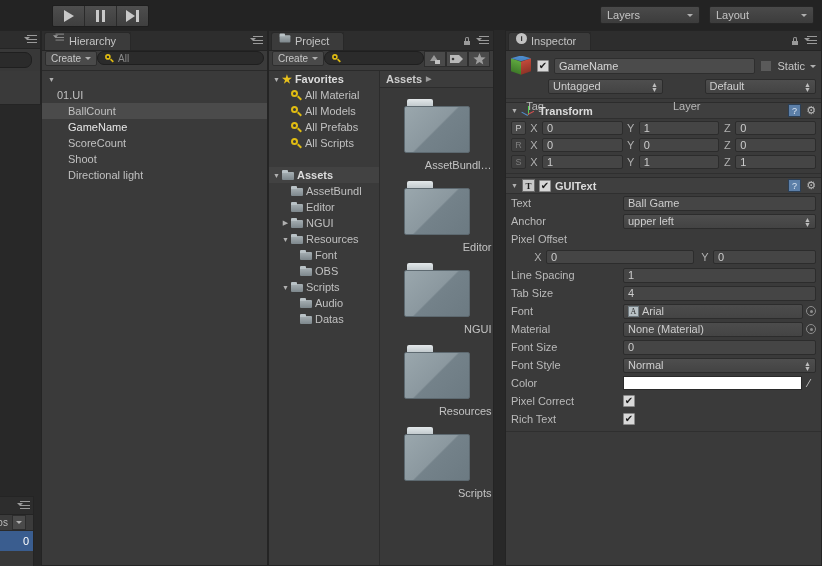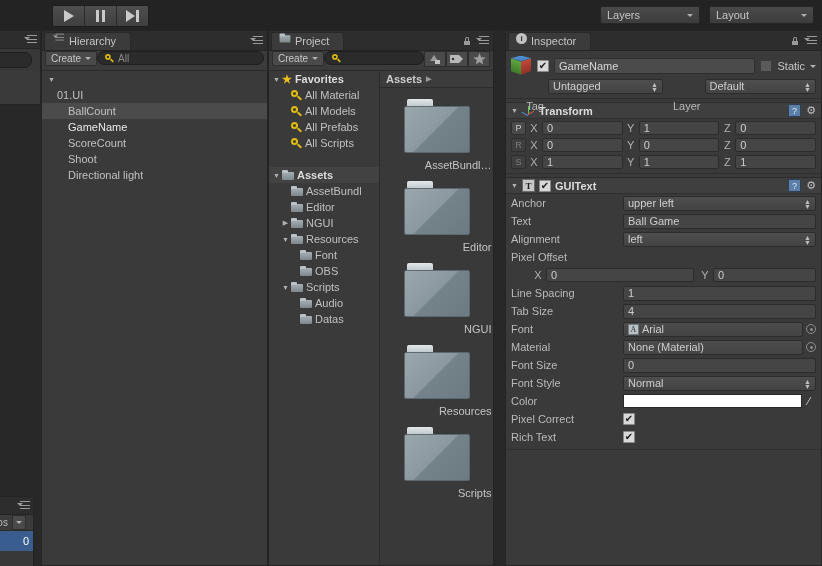--- a/index.html
+++ b/index.html
@@ -604,40 +604,33 @@
         <span class="ticon">T</span>
         <span class="cb" id="guitext-enabled">✔</span>
         <span class="title">GUIText</span>
         <span style="margin-left:auto;display:flex;gap:5px;align-items:center;">
           <span class="bookicon">?</span>
           <span class="gear">⚙</span>
         </span>
       </div>
 
       <div class="prow2">
+        <span class="pl">Text</span>
+        <span class="txtfield">
+          <span>Ball Game</span>
+        </span>
+      </div>
+      <div class="prow2">
         <span class="pl">Anchor</span>
         <span class="dropfield" style="flex:1;">
           <span>upper left</span>
           <span class="updn">▲<br>▼</span>
         </span>
       </div>
       <div class="prow2">
-        <span class="pl">Text</span>
-        <span class="txtfield">
-          <span>Ball Game</span>
-        </span>
-      </div>
-      <div class="prow2">
-        <span class="pl">Alignment</span>
-        <span class="dropfield" style="flex:1;">
-          <span>left</span>
-          <span class="updn">▲<br>▼</span>
-        </span>
-      </div>
-      <div class="prow2">
         <span class="pl">Pixel Offset</span>
       </div>
       <div class="prow2">
         <span class="axlbl" style="margin-left:22px;">X</span>
         <span class="numfield" style="flex:none;width:148px;margin-left:3px;">
           <span>0</span>
         </span>
         <span class="axlbl" style="margin-left:6px;">Y</span>
         <span class="numfield" style="margin-left:3px;">
           <span>0</span>

